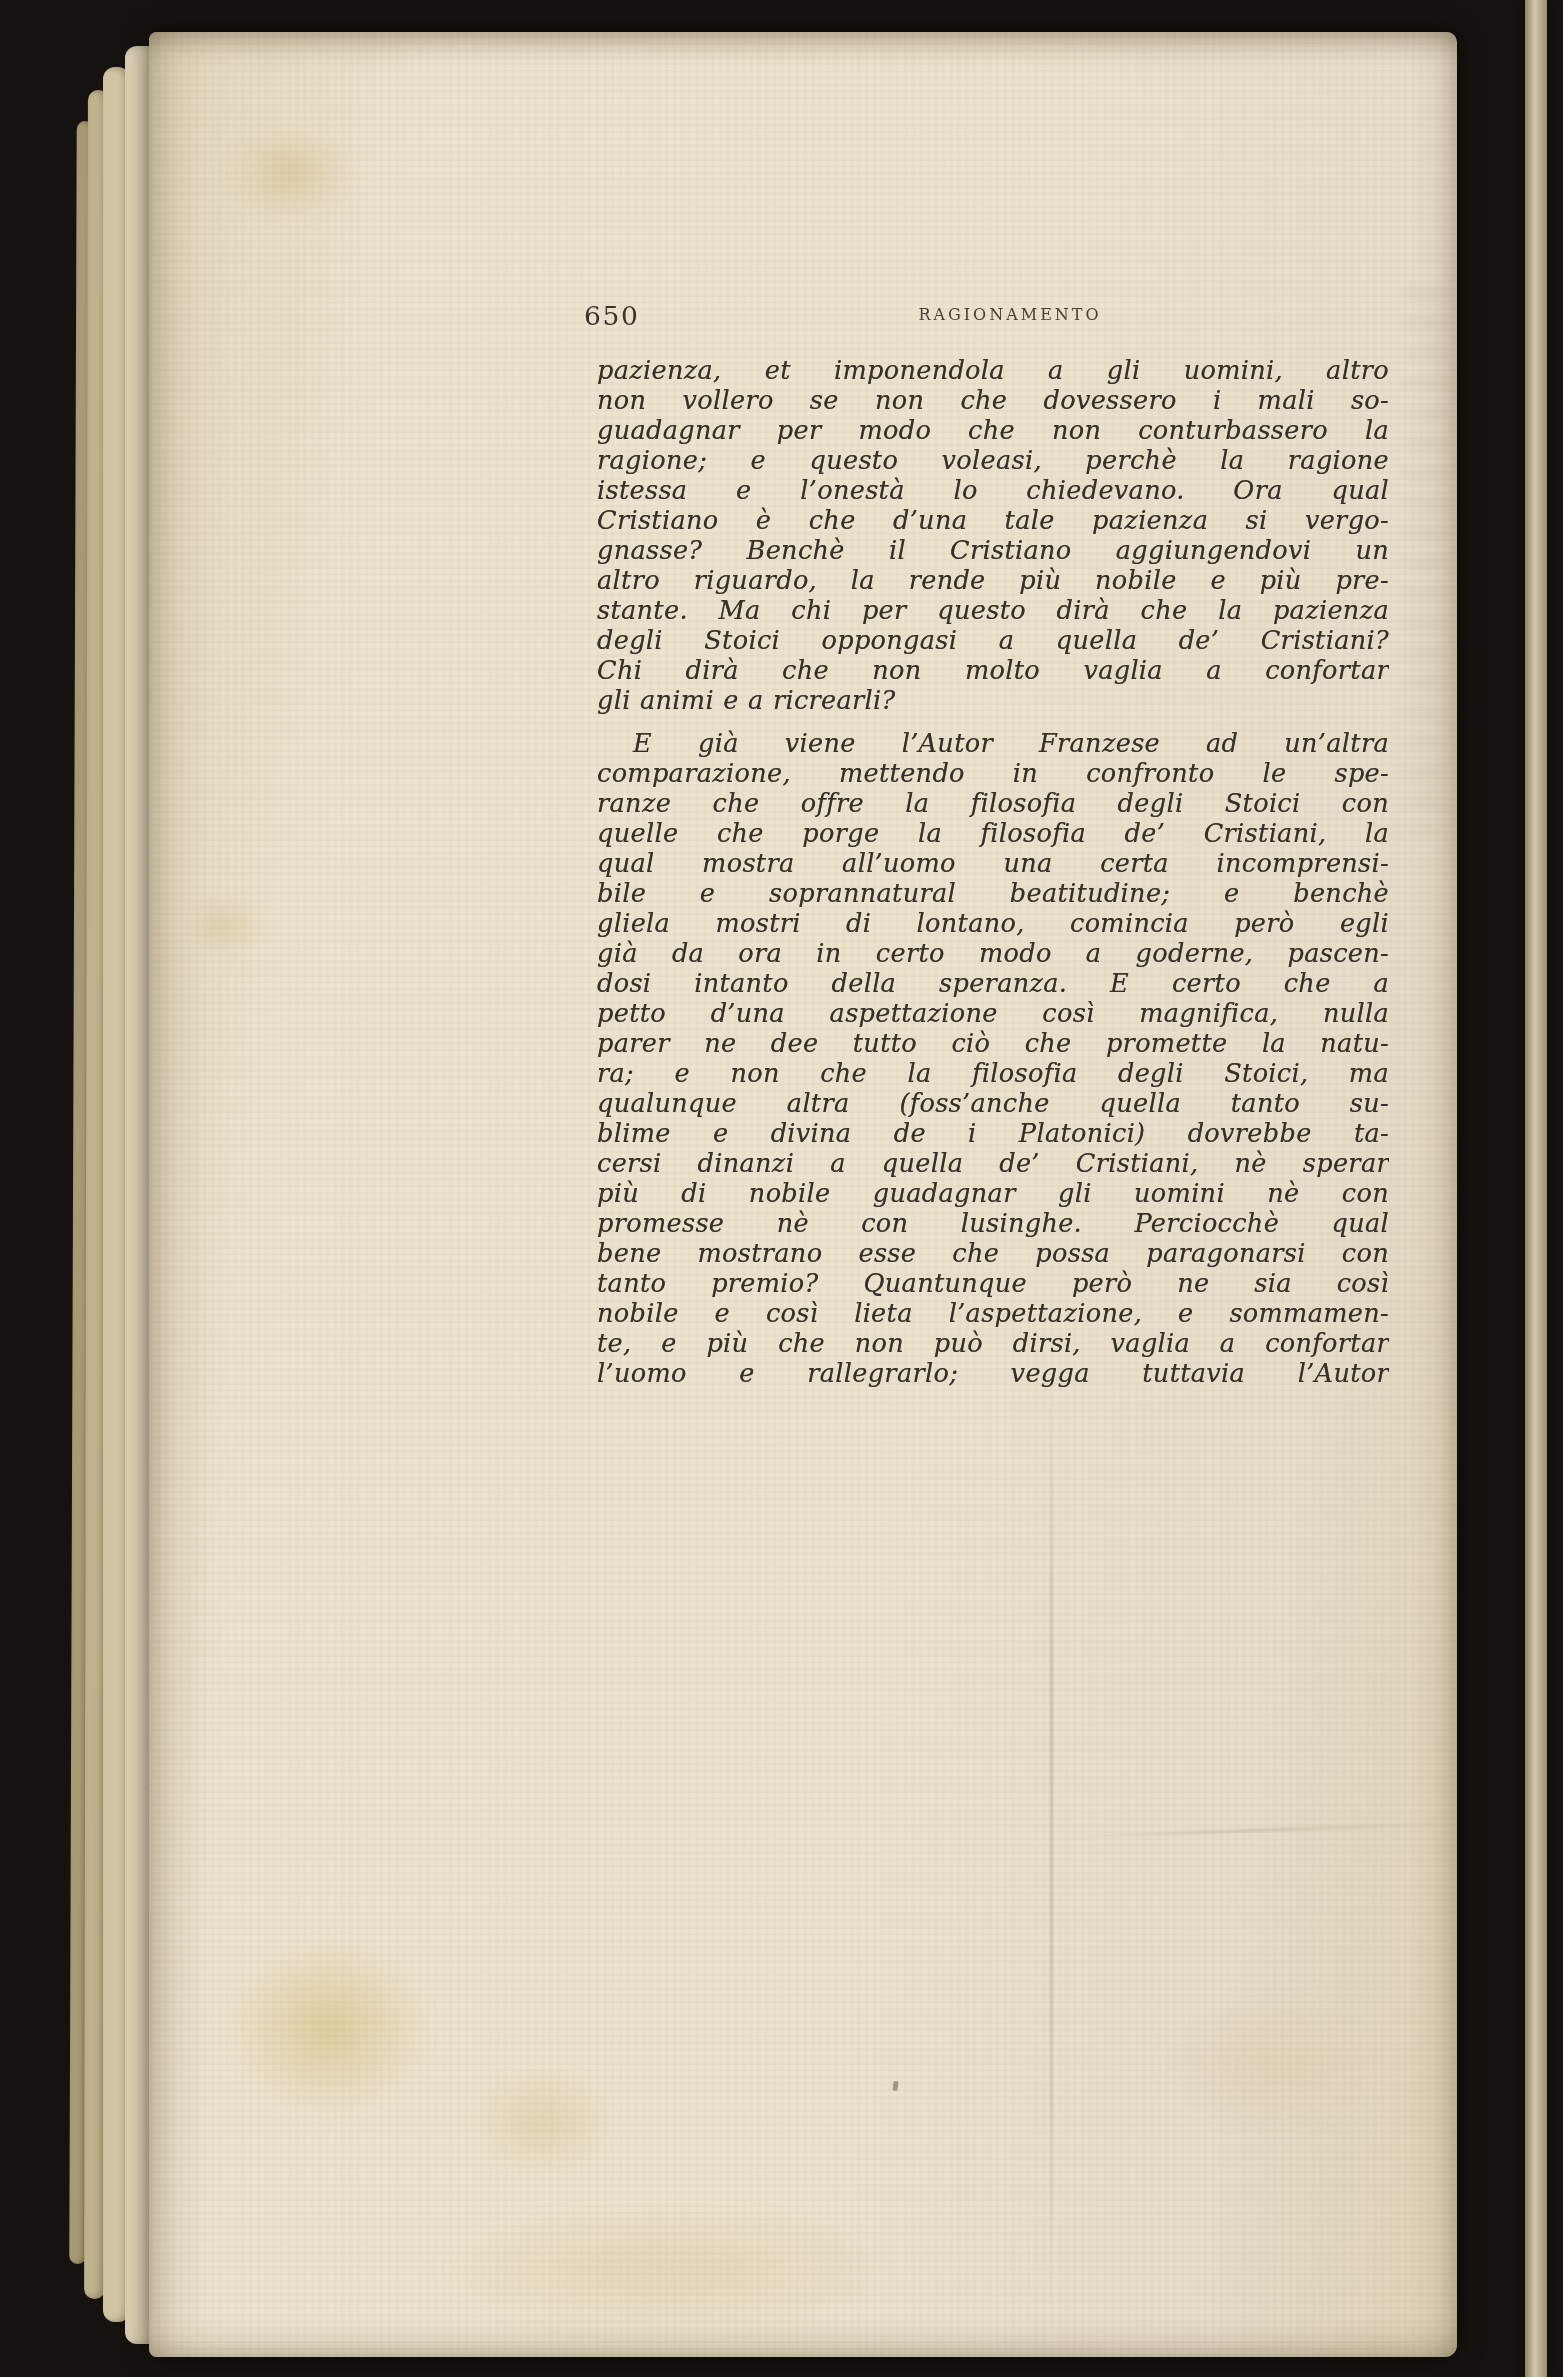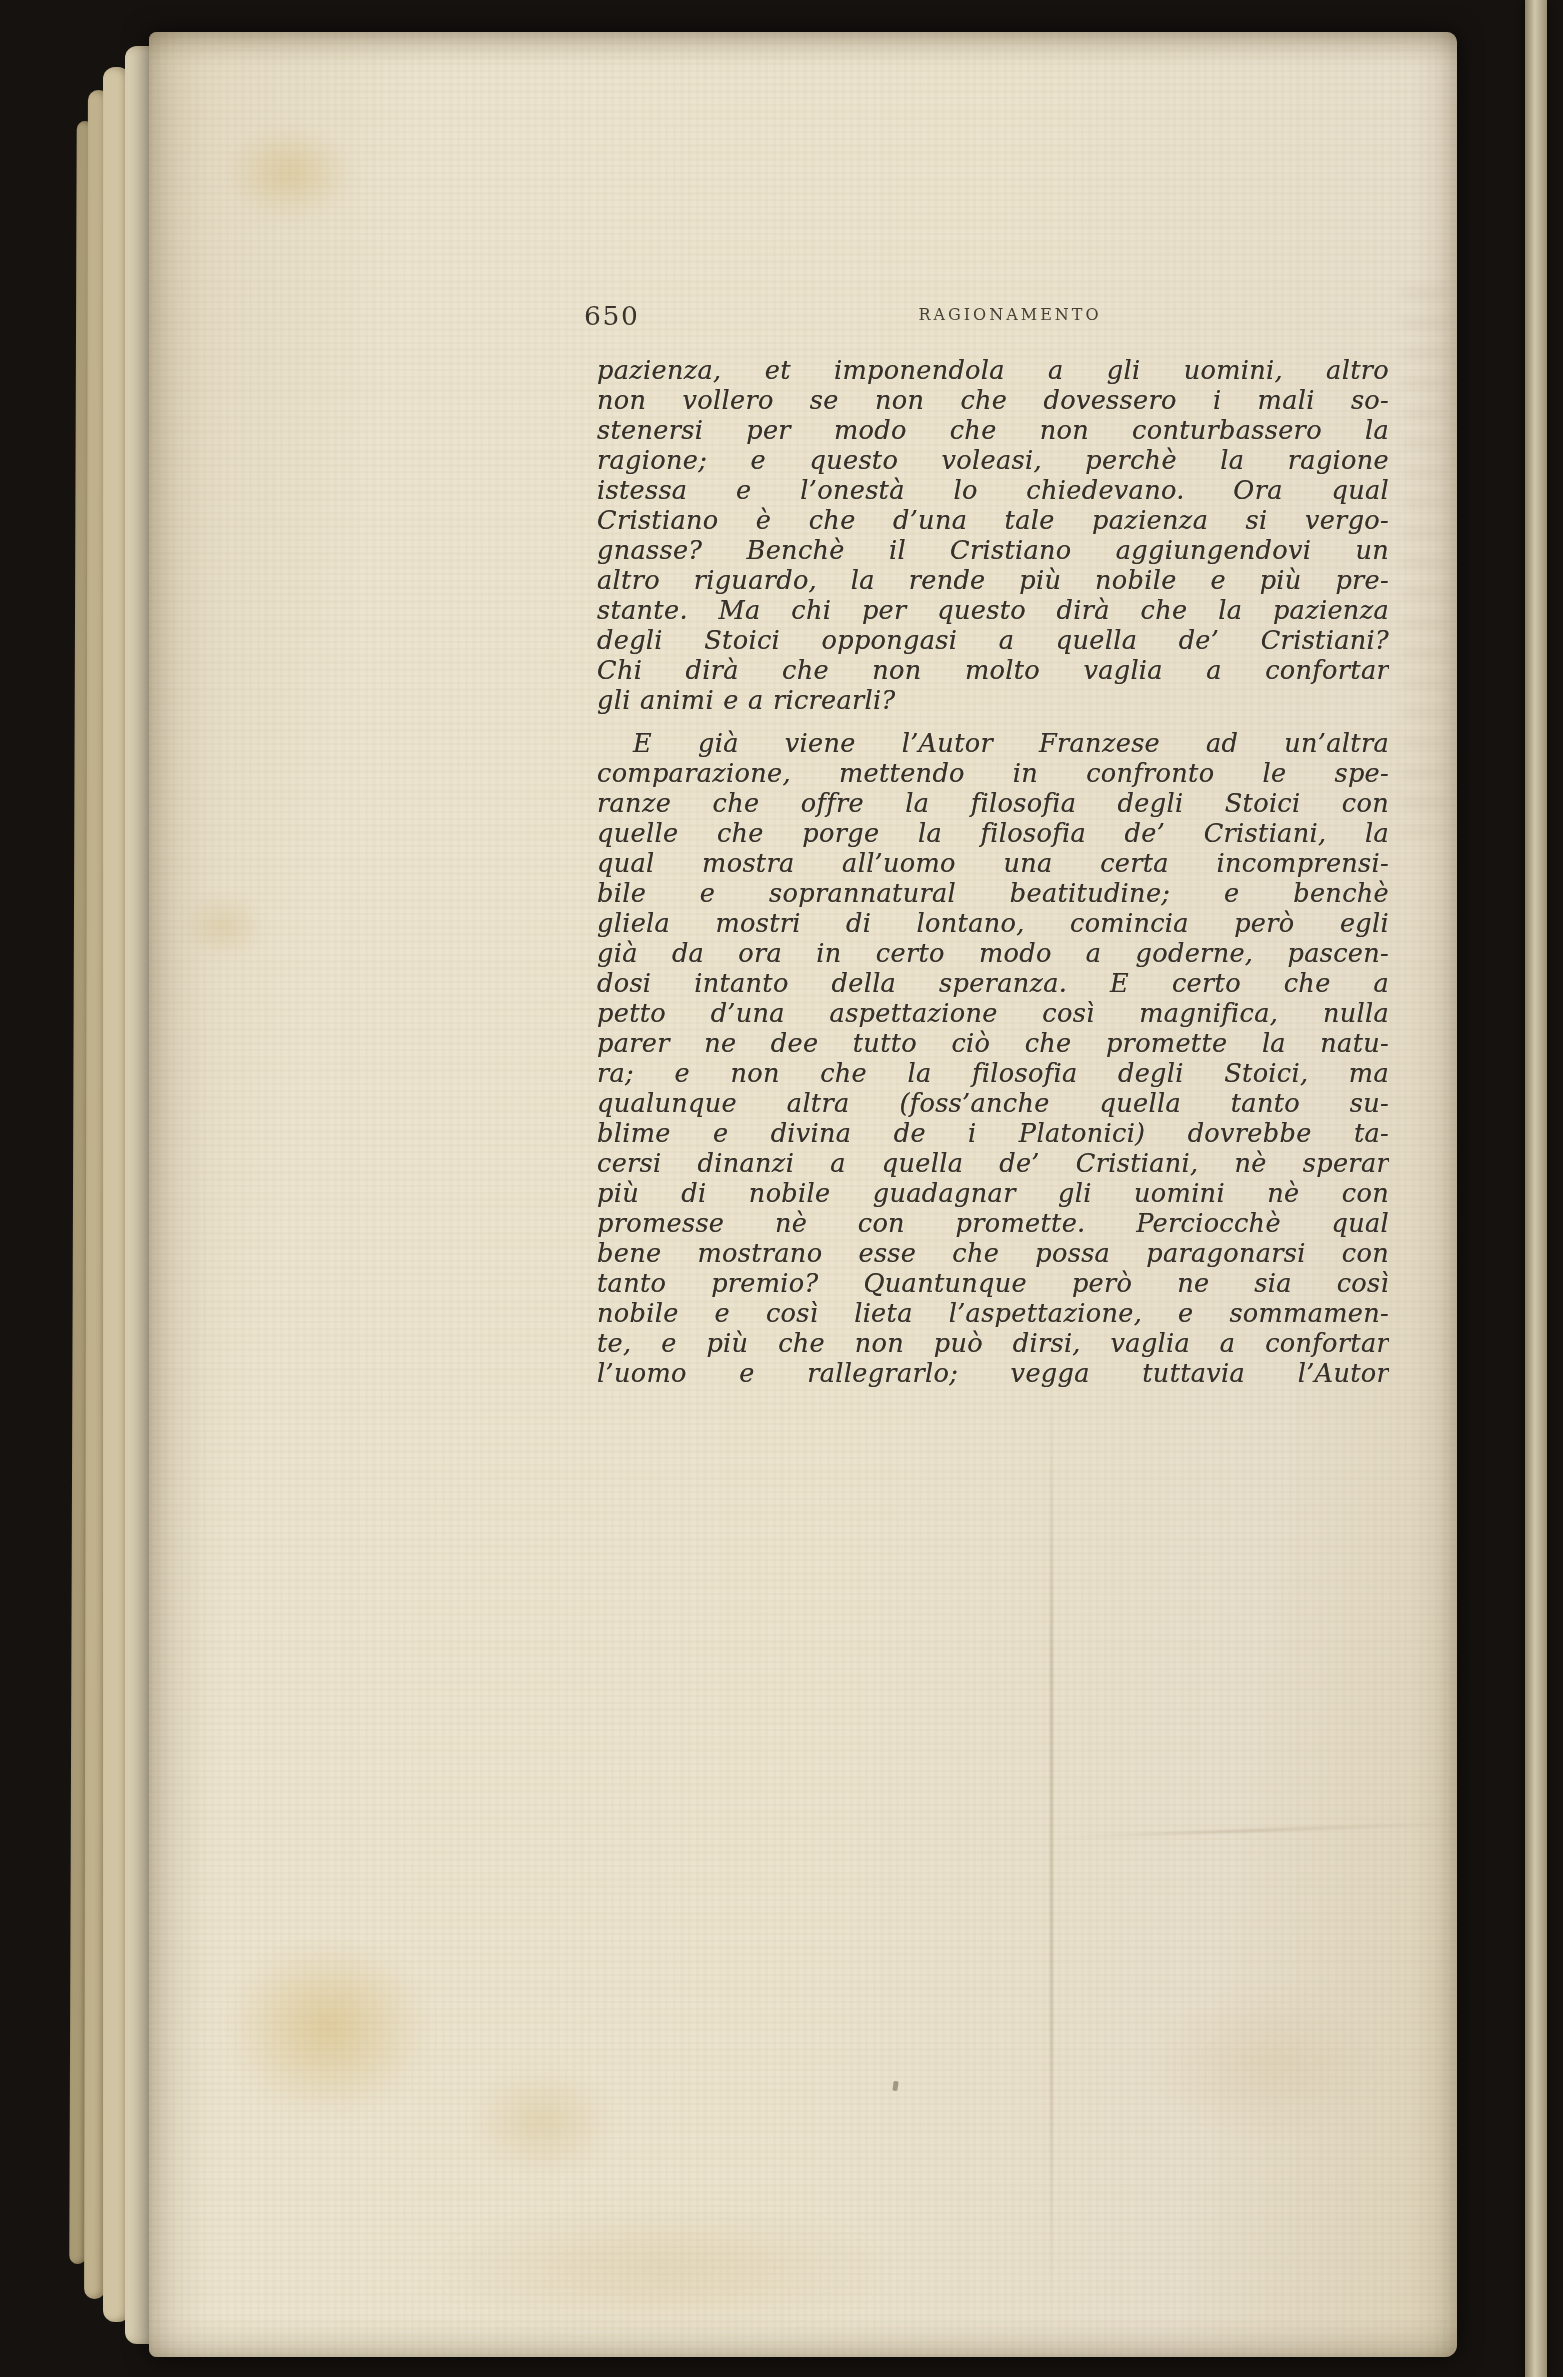--- a/index.html
+++ b/index.html
@@ -127,21 +127,21 @@
 
   <div class="textblock">
     <div class="pheader">
       <span class="pagenum">650</span>
       <span class="runtitle">RAGIONAMENTO</span>
     </div>
     <div>
         <div class="para">
           <div class="line">pazienza, et imponendola a gli uomini, altro</div>
           <div class="line">non vollero se non che dovessero i mali so-</div>
-          <div class="line">stenersi per modo che non conturbassero la</div>
+          <div class="line">guadagnar per modo che non conturbassero la</div>
           <div class="line">ragione; e questo voleasi, perchè la ragione</div>
           <div class="line">istessa e l’onestà lo chiedevano. Ora qual</div>
           <div class="line">Cristiano è che d’una tale pazienza si vergo-</div>
           <div class="line">gnasse? Benchè il Cristiano aggiungendovi un</div>
           <div class="line">altro riguardo, la rende più nobile e più pre-</div>
           <div class="line">stante. Ma chi per questo dirà che la pazienza</div>
           <div class="line">degli Stoici oppongasi a quella de’ Cristiani?</div>
           <div class="line">Chi dirà che non molto vaglia a confortar</div>
           <div class="line endline">gli animi e a ricrearli?</div>
         </div>
@@ -155,21 +155,21 @@
           <div class="line">gliela mostri di lontano, comincia però egli</div>
           <div class="line">già da ora in certo modo a goderne, pascen-</div>
           <div class="line">dosi intanto della speranza. E certo che a</div>
           <div class="line">petto d’una aspettazione così magnifica, nulla</div>
           <div class="line">parer ne dee tutto ciò che promette la natu-</div>
           <div class="line">ra; e non che la filosofia degli Stoici, ma</div>
           <div class="line">qualunque altra (foss’anche quella tanto su-</div>
           <div class="line">blime e divina de i Platonici) dovrebbe ta-</div>
           <div class="line">cersi dinanzi a quella de’ Cristiani, nè sperar</div>
           <div class="line">più di nobile guadagnar gli uomini nè con</div>
-          <div class="line">promesse nè con promette. Perciocchè qual</div>
+          <div class="line">promesse nè con lusinghe. Perciocchè qual</div>
           <div class="line">bene mostrano esse che possa paragonarsi con</div>
           <div class="line">tanto premio? Quantunque però ne sia così</div>
           <div class="line">nobile e così lieta l’aspettazione, e sommamen-</div>
           <div class="line">te, e più che non può dirsi, vaglia a confortar</div>
           <div class="line">l’uomo e rallegrarlo; vegga tuttavia l’Autor</div>
         </div>
       </div>
   </div>
 </div>
 

